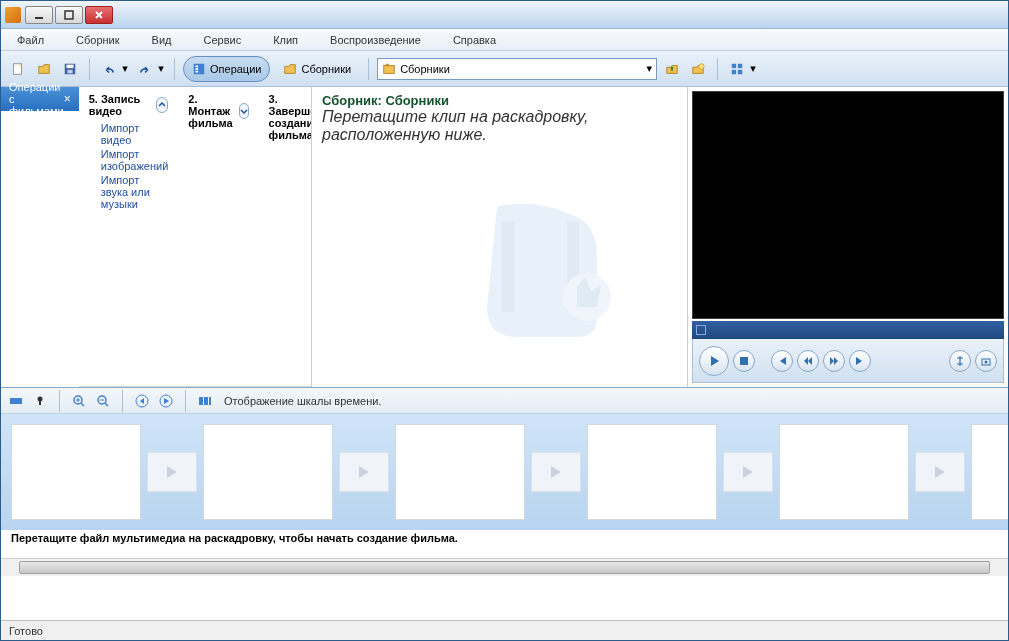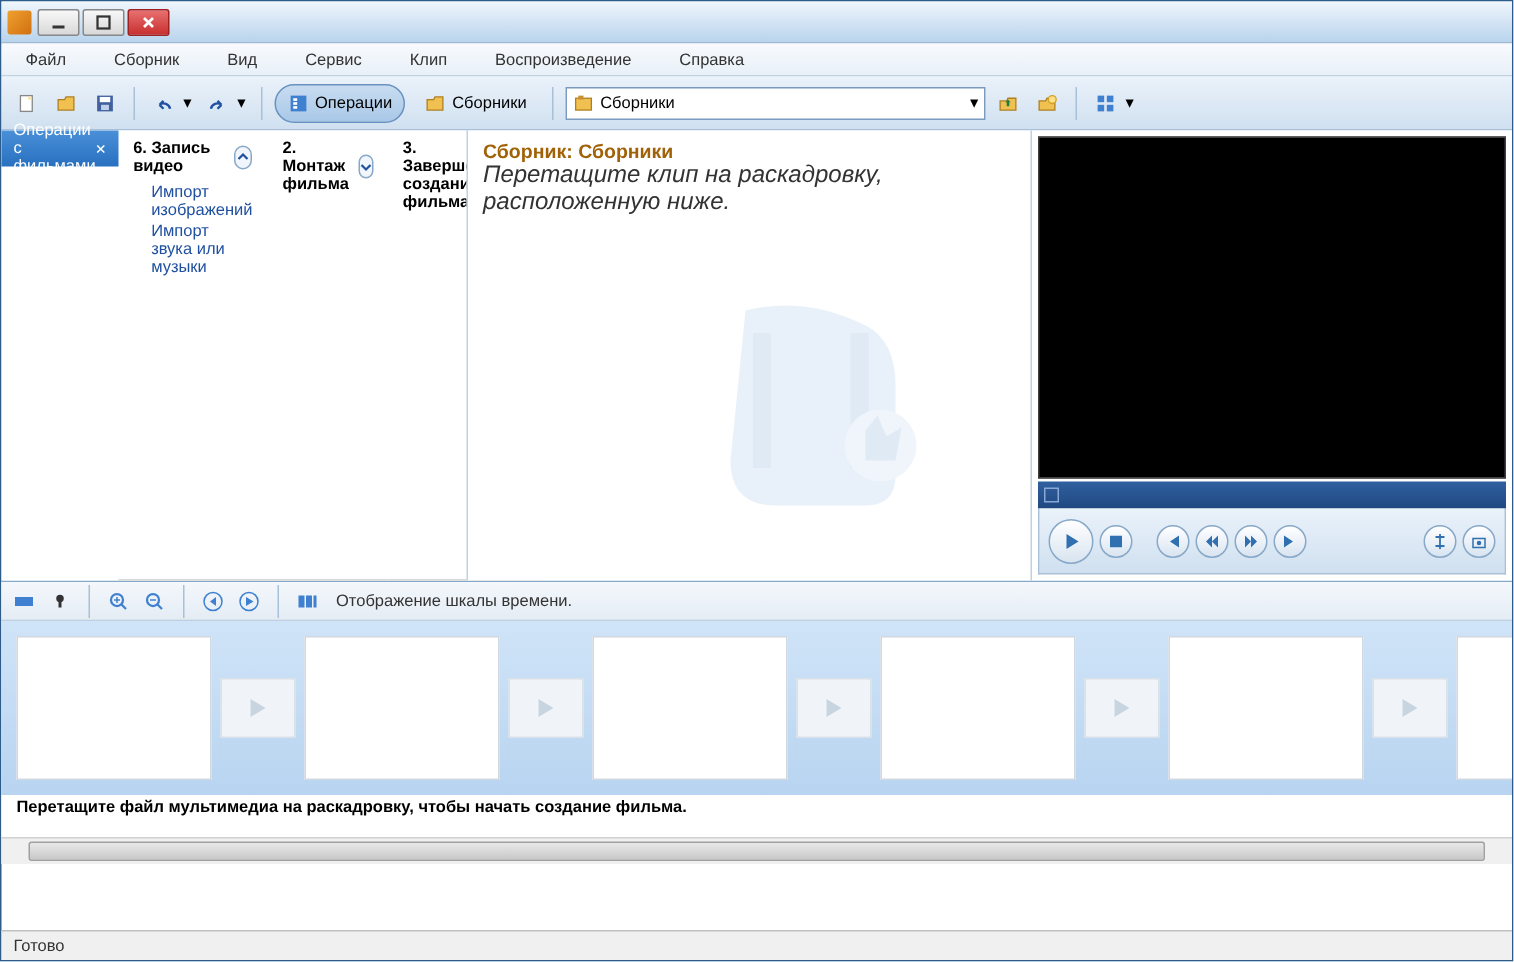--- a/index.html
+++ b/index.html
@@ -26,21 +26,21 @@
 .main { flex: 1; display: flex; min-height: 0; border-bottom: 1px solid #88a8c8; }
 .tasks { width: 310px; background: #fff; display: flex; flex-direction: row; }
 .tasks-header { height: 24px; background: linear-gradient(to bottom,#4a90d8,#2870c0); color: #fff; display: flex; align-items: center; padding: 0 8px; font-size: 11px; }
 .tasks-header .close-x { margin-left: auto; color: #fff; cursor: pointer; font-size: 12px; }
 .task-section { border-bottom: 1px solid #d8d8d8; padding: 6px 10px; }
 .task-section-head { display: flex; align-items: center; font-weight: bold; color: #000; cursor: pointer; font-size: 12px; }
 .task-section-head .chev { margin-left: auto; width: 16px; height: 16px; border: 1px solid #88a8c8; border-radius: 8px; display: flex; align-items: center; justify-content: center; background: #f0f6fc; }
 .task-links { padding: 4px 0 0 12px; }
 .task-link { color: #2050a0; padding: 1px 0; cursor: pointer; }
 .collection { flex: 1; background: #fff; border-left: 1px solid #c0d0e0; border-right: 1px solid #c0d0e0; display: flex; flex-direction: column; padding: 6px 10px; position: relative; }
-.coll-title { font-weight: bold; font-size: 13px; color: #a16207; }
+.coll-title { font-weight: bold; font-size: 13px; color: #14532d; }
 .coll-sub { color: #333; font-size: 16px; margin-top: 0; font-style: italic; }
 .coll-bg { position: absolute; right: 60px; bottom: 40px; width: 160px; height: 160px; opacity: 0.25; }
 .preview { width: 320px; background: #fff; display: flex; flex-direction: column; padding: 4px; }
 .preview-screen { flex: 1; background: #000; border: 1px solid #404040; }
 .preview-bar { height: 18px; background: linear-gradient(to bottom,#3060a0,#204880); margin-top: 2px; display: flex; align-items: center; padding: 0 4px; }
 .preview-bar .sq { width: 10px; height: 10px; border: 1px solid #88a8d8; }
 .preview-controls { height: 44px; background: linear-gradient(to bottom,#eaf2fa,#d0e0f0); border: 1px solid #a8c0d8; border-top: none; display: flex; align-items: center; padding: 0 6px; gap: 4px; }
 .pc-btn { width: 22px; height: 22px; border: 1px solid #88a8c8; border-radius: 11px; background: linear-gradient(to bottom,#fff,#d8e4f0); display: flex; align-items: center; justify-content: center; cursor: pointer; }
 .pc-btn.big { width: 30px; height: 30px; border-radius: 15px; }
 .pc-spacer { flex: 1; }
@@ -185,28 +185,29 @@
   <div class="main">
 
     <div class="tasks">
       <div class="blue-strip"></div>
       <div class="tasks-header">
         <span>Операции с фильмами</span>
         <span class="close-x">×</span>
       </div>
       <div class="task-section">
         <div class="task-section-head">
-          <span>6. Запись видео</span>
+          <span>5. Запись видео</span>
           <span class="chev">
               <svg width="8" height="8" viewBox="0 0 8 8">
                 <path d="M1 5l3-3 3 3" fill="none" stroke="#2050a0" stroke-width="1.5"></path>
               </svg>
             </span>
         </div>
         <div class="task-links">
+          <div class="task-link">Импорт видео</div>
           <div class="task-link">Импорт изображений</div>
           <div class="task-link">Импорт звука или музыки</div>
         </div>
       </div>
       <div class="task-section">
         <div class="task-section-head">
           <span>2. Монтаж фильма</span>
           <span class="chev">
               <svg width="8" height="8" viewBox="0 0 8 8">
                 <path d="M1 3l3 3 3-3" fill="none" stroke="#2050a0" stroke-width="1.5"></path>

